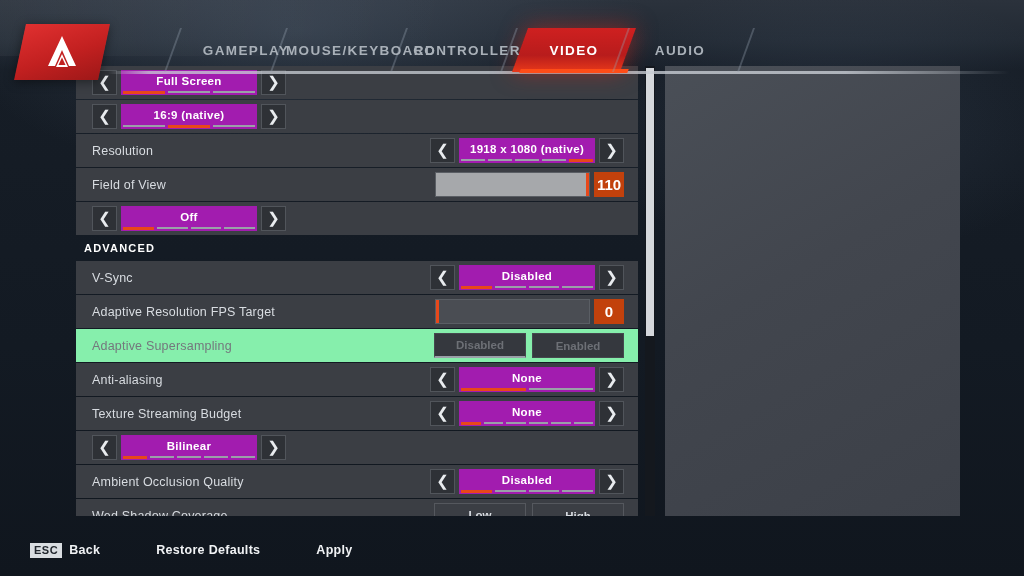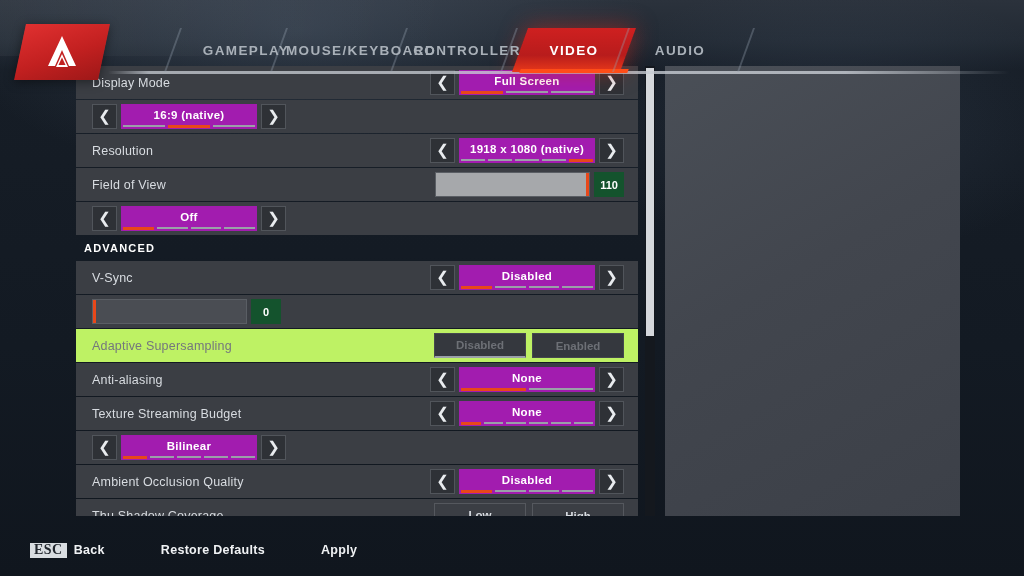--- a/index.html
+++ b/index.html
@@ -81,21 +81,21 @@
     z-index:4;
   }
   .row {
     position:relative;
     height:33px;
     background:#3b3e44;
     margin-bottom:1px;
     display:flex; align-items:center;
     padding-left:16px;
   }
-  .row.dim { background:#bef264; }
+  .row.dim { background:#86efac; }
   .row-label {
     color:#d8dce1; font-size:12.5px; letter-spacing:0.2px;
     flex:1;
   }
   .row.dim .row-label { color:#74777d; }
 
   
   .section-head {
     height:23px;
     display:flex; align-items:center;
@@ -152,23 +152,23 @@
   .slider-fill {
     position:absolute; left:0; top:0; bottom:0;
     background:#a6a8ab;
   }
   .slider-knob {
     position:absolute; top:0; bottom:0; width:3px;
     background:#e8481a;
   }
   .slider-num {
     width:30px; height:25px; margin-left:4px;
-    background:#14532d;
-    display:flex; align-items:center; justify-content:center;
-    color:#ffffff; font-size:11px; font-weight:bold;
+    background:#c2410c;
+    display:flex; align-items:center; justify-content:center;
+    color:#ffffff; font-size:15px; font-weight:bold;
   }
 
   
   .toggles { display:flex; gap:6px; margin-right:14px; }
   .tg {
     width:92px; height:25px;
     background:#3b3e44;
     border:1px solid #55585e;
     display:flex; align-items:center; justify-content:center;
     color:#d8dce1; font-size:11.5px; font-weight:bold;
@@ -208,23 +208,23 @@
   }
   .fitem {
     display:flex; align-items:center;
     color:#f0f2f4; font-size:12.5px; font-weight:bold;
     margin-right:56px; cursor:pointer; letter-spacing:0.3px;
   }
   .esc {
     display:inline-flex; align-items:center; justify-content:center;
     min-width:26px; height:15px; padding:0 4px;
     background:#d9dde1; color:#22272e;
-    font-size:14px; font-weight:bold; letter-spacing:0.5px;
+    font-size:11px; font-weight:bold; letter-spacing:0.5px;
     margin-right:7px;
-    font-family:Liberation Serif, serif;
+    font-family:Liberation Sans, sans-serif;
   }
 </style>
 </head>
 <body>
 
 <div id="bg">
   <div id="bg-slash"></div>
 </div>
 
 <div id="topbar">
@@ -264,21 +264,20 @@
     <div class="navdiv" style="left: 278px;"></div>
     <div class="navdiv" style="left: 398px;"></div>
     <div class="navdiv" style="left: 508px;"></div>
     <div class="navdiv" style="left: 620px;"></div>
     <div class="navdiv" style="left: 745px;"></div>
   </div>
 
 <div id="panel">
   <div id="rows-container">
       <div class="row">
-        <div class="row-label">Display Mode</div>
         <div class="ctrl">
           <div class="arrow">❮</div>
           <div class="valwrap">
             <span class="val">Full Screen</span>
             <div class="segs">
               <i class="on"></i>
               <i></i>
               <i></i>
             </div>
           </div>
@@ -352,20 +351,21 @@
               <i class="on"></i>
               <i></i>
               <i></i>
               <i></i>
             </div>
           </div>
           <div class="arrow">❯</div>
         </div>
       </div>
       <div class="row">
+        <div class="row-label">Adaptive Resolution FPS Target</div>
         <div class="slider">
           <div class="slider-track">
             <div class="slider-fill" style="width: 0%;"></div>
             <div class="slider-knob" style="left: calc(0% + 0px);"></div>
           </div>
           <div class="slider-num">0</div>
         </div>
       </div>
       <div class="row dim">
         <div class="row-label">Adaptive Supersampling</div>
@@ -432,21 +432,21 @@
               <i class="on"></i>
               <i></i>
               <i></i>
               <i></i>
             </div>
           </div>
           <div class="arrow">❯</div>
         </div>
       </div>
       <div class="row">
-        <div class="row-label">Thu Shadow Coverage</div>
+        <div class="row-label">Wed Shadow Coverage</div>
         <div class="toggles">
           <div class="tg sel">Low</div>
           <div class="tg">High</div>
         </div>
       </div>
     </div>
 </div>
 
 <div id="scrollbar">
   <div id="scrollthumb" style="height: 268px;"></div>

